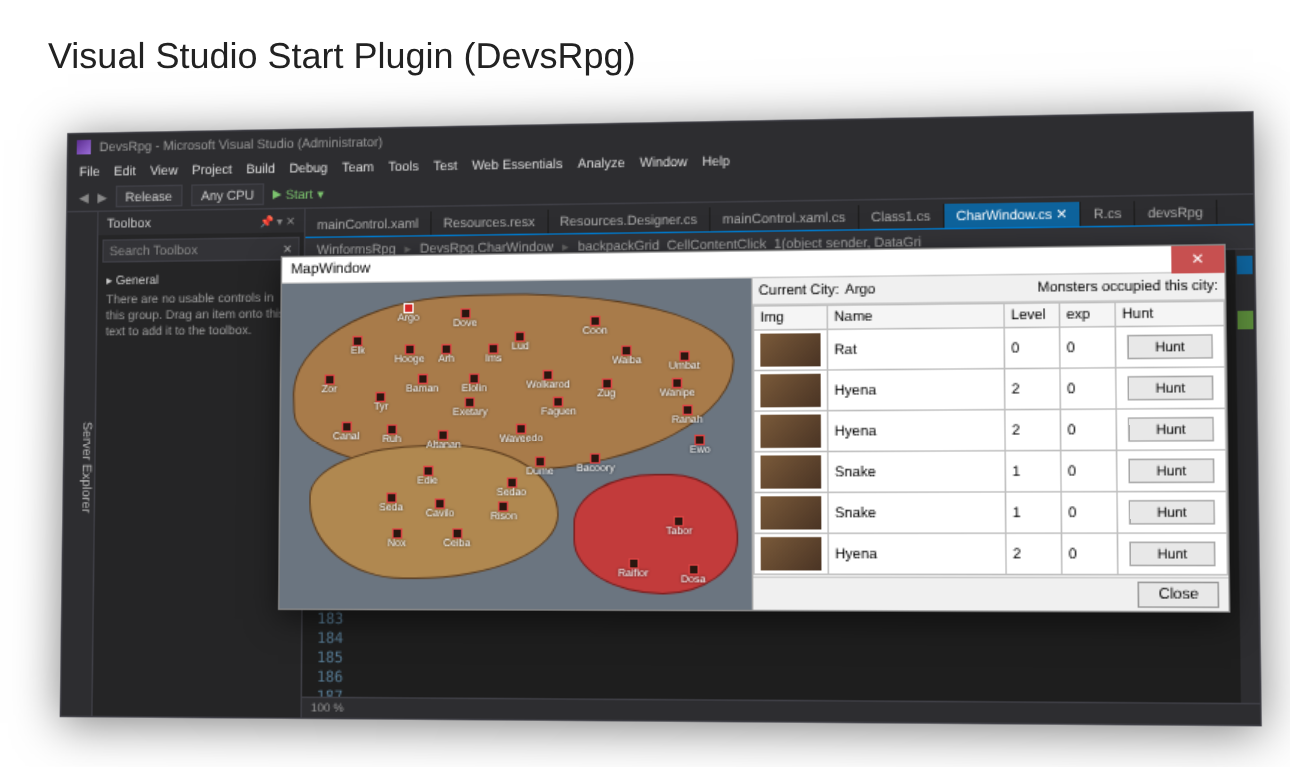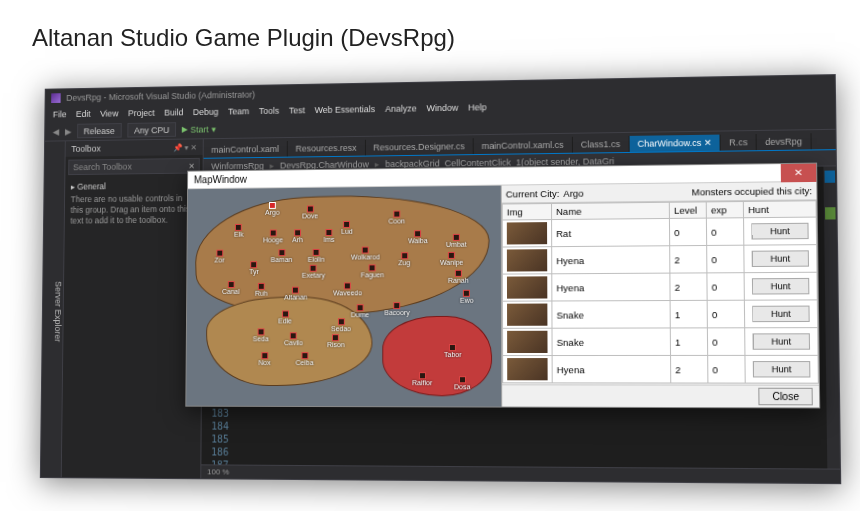--- a/index.html
+++ b/index.html
@@ -158,21 +158,21 @@
     display:block;width:90%;margin:0 auto;background:#e8e8e8;border:1px solid #aaa;
     text-align:center;font-size:9px;padding:2px 0;
   }
   .mw-footer{height:22px;display:flex;justify-content:flex-end;align-items:center;padding:0 6px;border-top:1px solid #ccc;}
   .close-btn{background:#e8e8e8;border:1px solid #999;padding:2px 12px;font-size:10px;}
   .statusbar{height:14px;background:#2d2d30;border-top:1px solid #3f3f46;display:flex;align-items:center;padding:0 6px;font-size:8px;color:#999;}
 </style>
 </head>
 <body>
 
-<h1 class="page-title">Altanan Studio Game Plugin (DevsRpg)</h1>
+<h1 class="page-title">Visual Studio Start Plugin (DevsRpg)</h1>
 
 <div class="vs-window">
   <div class="vs-titlebar">
     <span class="vs-logo"></span>
     <span>DevsRpg - Microsoft Visual Studio (Administrator)</span>
   </div>
 
   <div class="vs-menubar" id="menubar">
       <span>File</span>
       <span>Edit</span>

